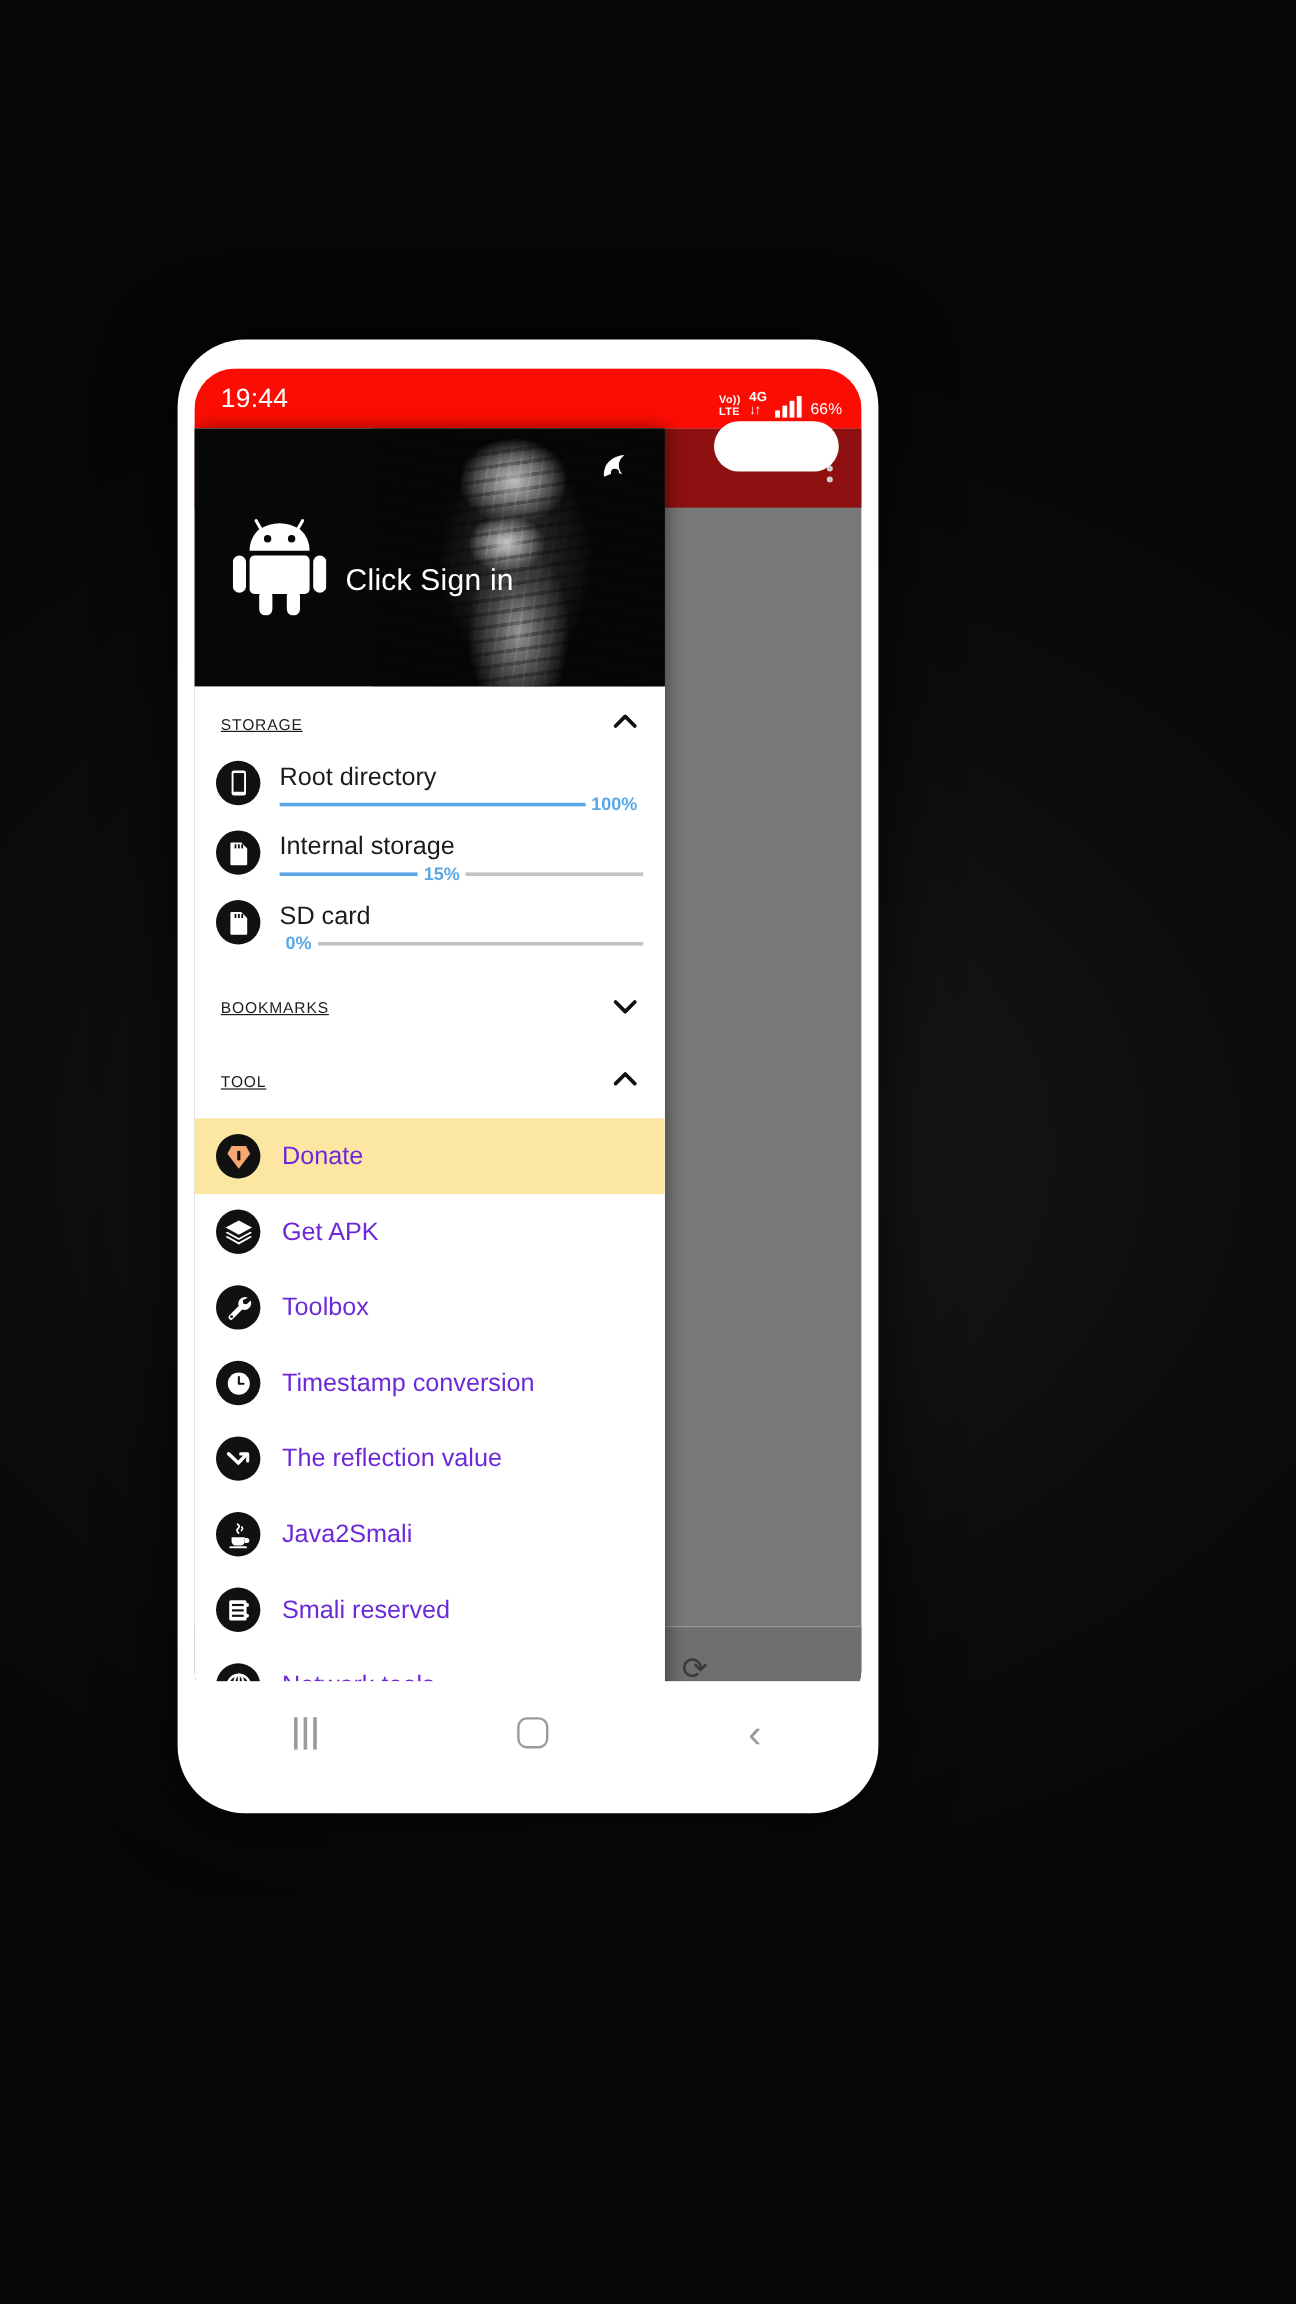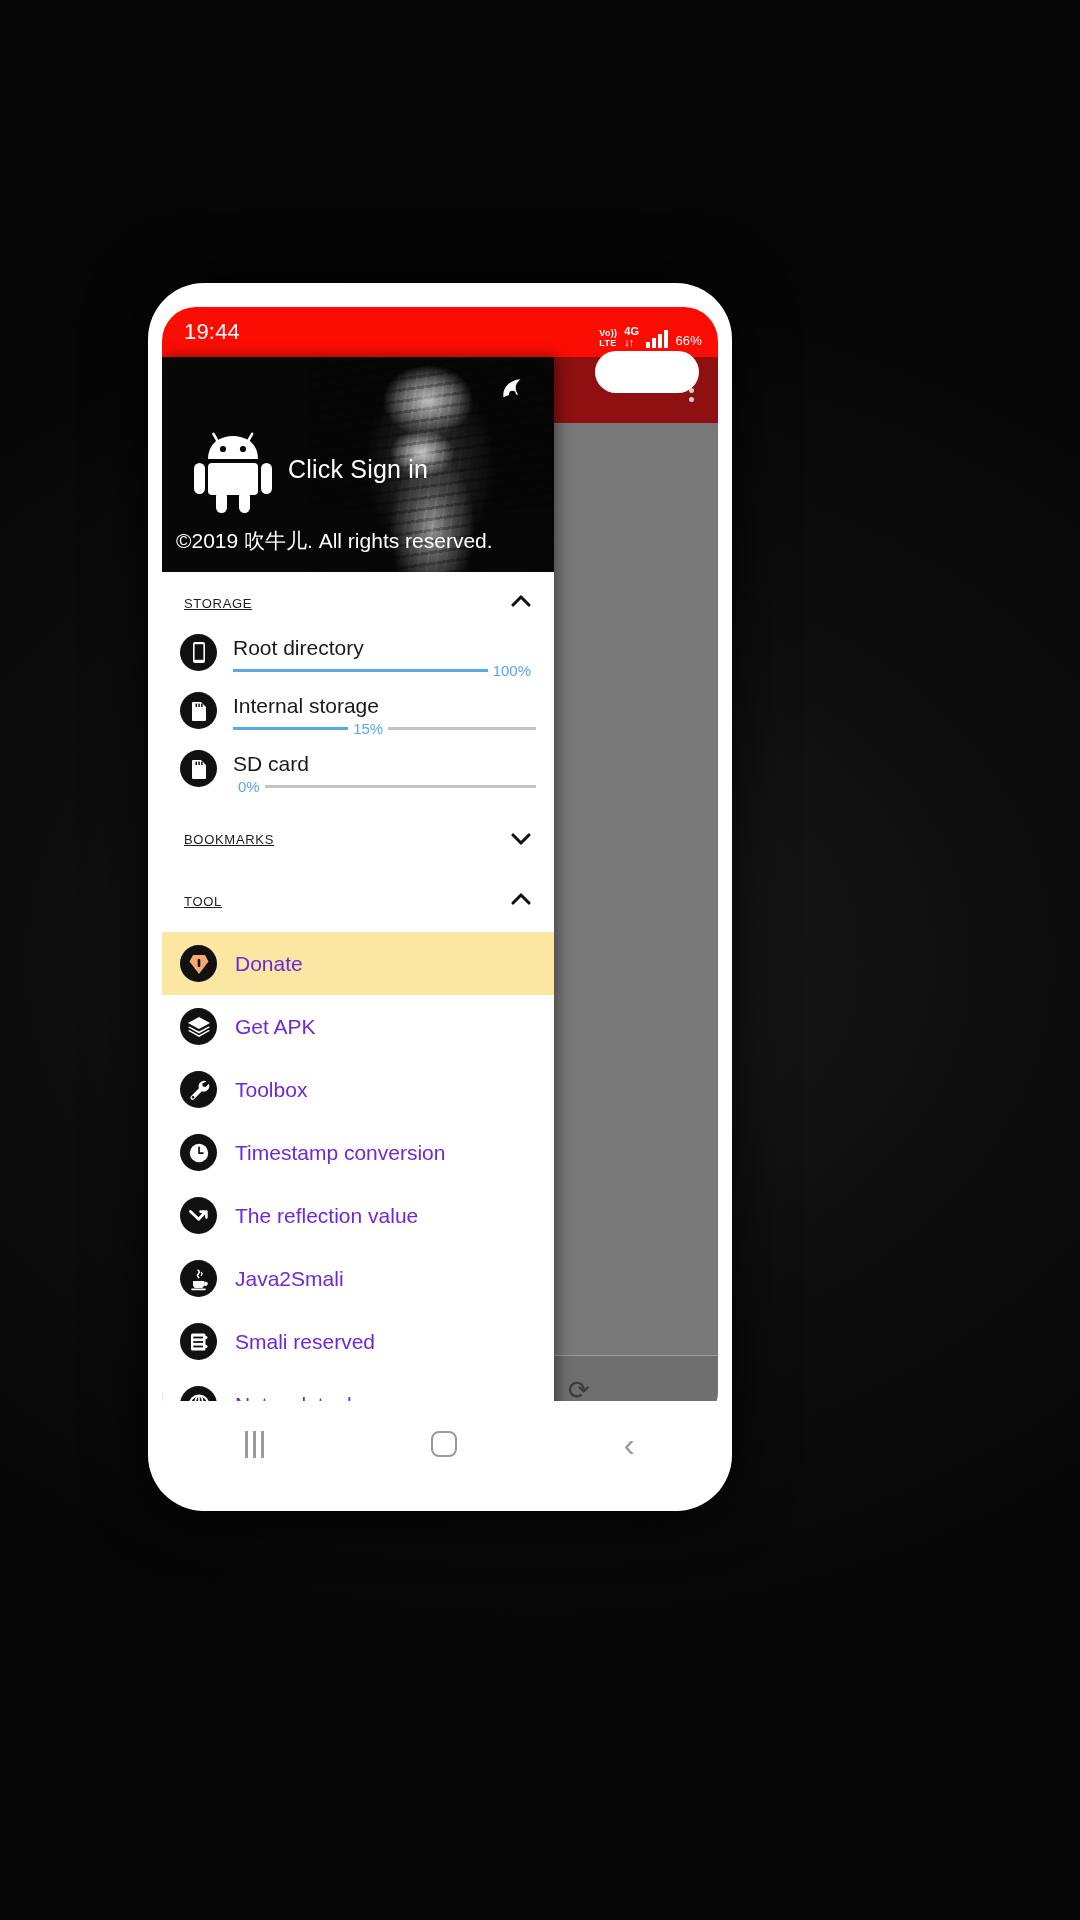--- a/index.html
+++ b/index.html
@@ -117,21 +117,21 @@
   #tiger::after {
     content: ""; position: absolute; inset: 0;
     background:
       repeating-linear-gradient(98deg, rgba(255,255,255,.10) 0px, rgba(255,255,255,.10) 2px, rgba(0,0,0,0) 2px, rgba(0,0,0,0) 9px),
       repeating-linear-gradient(172deg, rgba(0,0,0,.28) 0px, rgba(0,0,0,.28) 3px, rgba(0,0,0,0) 3px, rgba(0,0,0,0) 11px);
     mix-blend-mode: overlay;
   }
   #moon-icon { position: absolute; right: 24px; top: 18px; width: 34px; height: 34px; z-index: 3; }
   #android-logo { position: absolute; left: 32px; top: 72px; width: 78px; height: 84px; z-index: 3; }
   #signin-text {
-    position: absolute; left: 126px; top: 98px; z-index: 3;
+    position: absolute; left: 126px; top: 113px; z-index: 3;
     color: #ffffff; font-size: 25px; letter-spacing: .2px;
   }
   #copyright {
     position: absolute; left: 14px; bottom: 17px; z-index: 3;
     color: #ffffff; font-size: 21px; white-space: nowrap;
   }
   
   #drawer-body { flex: 1; overflow: hidden; background: #fff; }
   .sec-header {
     height: 62px; display: flex; align-items: center;
@@ -142,21 +142,21 @@
   }
   .chev { width: 26px; height: 26px; color: #111; }
   .store-row { height: 58px; display: flex; align-items: flex-start; padding: 0 14px 0 18px; }
   .circ-icon {
     width: 37px; height: 37px; border-radius: 50%;
     background: #111; flex: none;
     display: flex; align-items: center; justify-content: center;
   }
   .store-meta { flex: 1; margin-left: 16px; padding-right: 4px; }
   .store-name { font-size: 21px; color: #1a1a1a; line-height: 27px; }
-  .bar-line { display: flex; align-items: center; gap: 0; height: 17px; margin-top: 1px; }
+  .bar-line { display: flex; align-items: center; gap: 0; height: 17px; margin-top: 1px; font-weight: bold; }
   .bar-fill { height: 3px; background: #5aa7e8; }
   .bar-rest { height: 3px; background: #c3c3c3; flex: 1; }
   .pct { font-size: 15px; color: #5aa7e8; padding: 0 5px; }
   .tool-row {
     height: 63px; display: flex; align-items: center;
     padding: 0 14px 0 18px; gap: 18px;
   }
   .tool-row.active { background: #fbe7a2; }
   .tool-label { font-size: 21px; color: #6d28d9; }
   
@@ -273,21 +273,20 @@
               <rect x="54.5" y="3" width="2.6" height="12" rx="1.3" transform="rotate(30 55.8 9)"></rect>
               <rect x="14" y="34" width="50" height="32" rx="4"></rect>
               <rect x="0" y="34" width="11" height="31" rx="5.5"></rect>
               <rect x="67" y="34" width="11" height="31" rx="5.5"></rect>
               <rect x="22" y="62" width="11" height="22" rx="5.5"></rect>
               <rect x="45" y="62" width="11" height="22" rx="5.5"></rect>
             </g>
           </svg>
 
           <div id="signin-text">Click Sign in</div>
-          <div id="copyright">©2019 吹牛儿. All rights reserved.</div>
         </div>
 
         <div id="drawer-body">
             <div class="sec-header">
               <span class="sec-title">STORAGE</span>
               <span><svg class="chev" viewBox="0 0 26 26">
                   <path d="M5 17 L13 9 L21 17" fill="none" stroke="#111" stroke-width="3.1" stroke-linecap="round" stroke-linejoin="round"></path>
                 </svg></span>
             </div>
             <div class="store-row">

